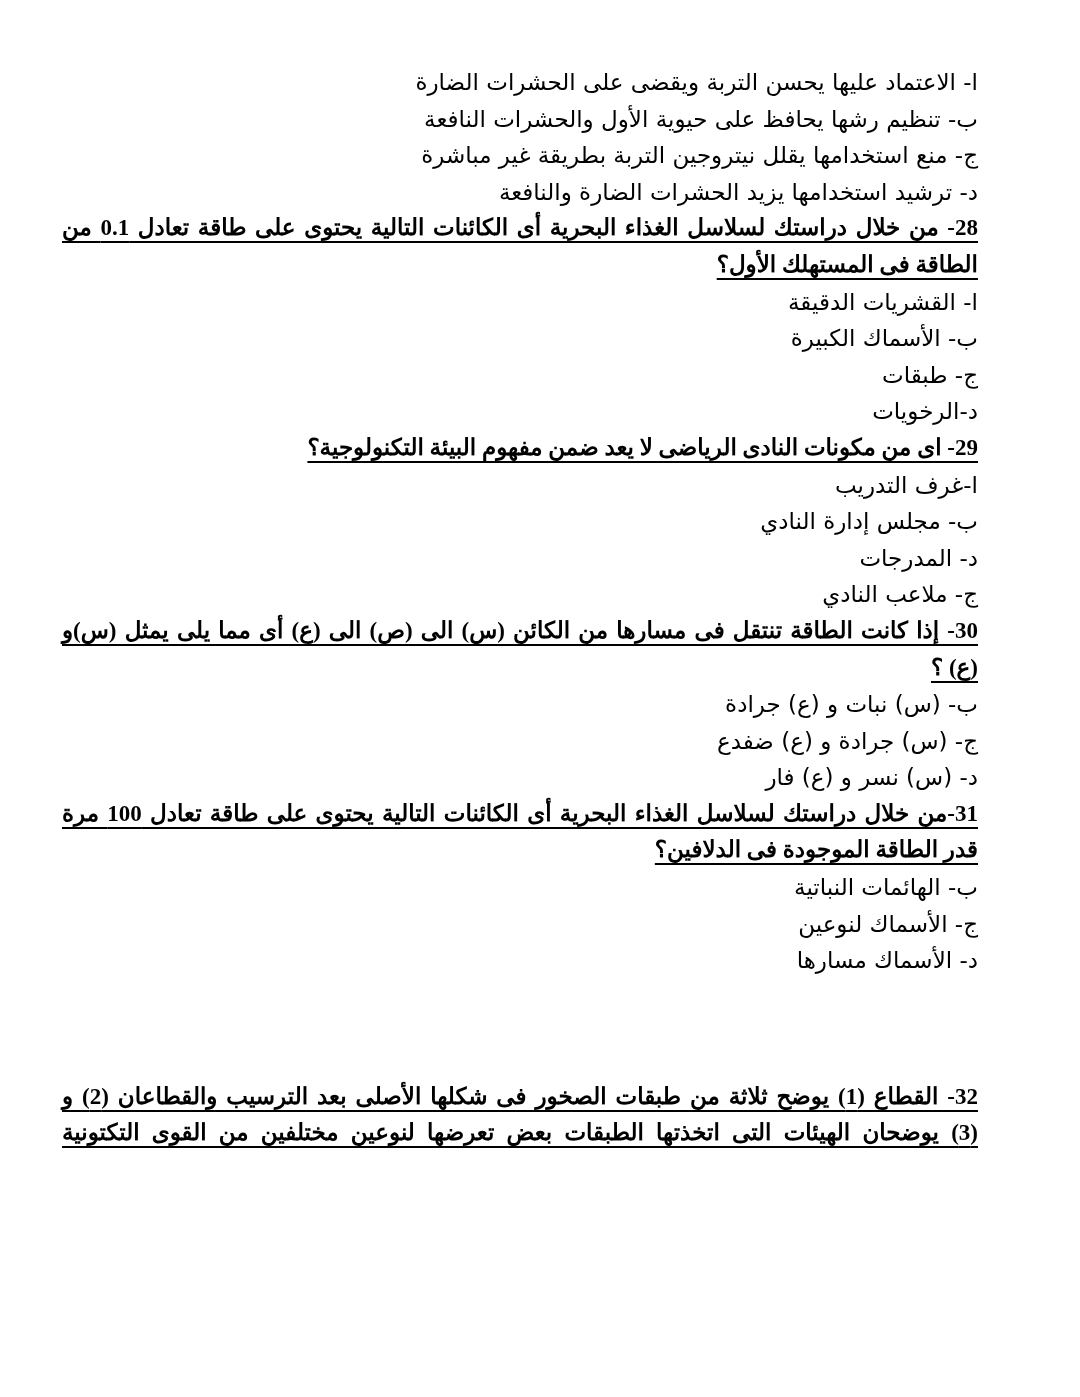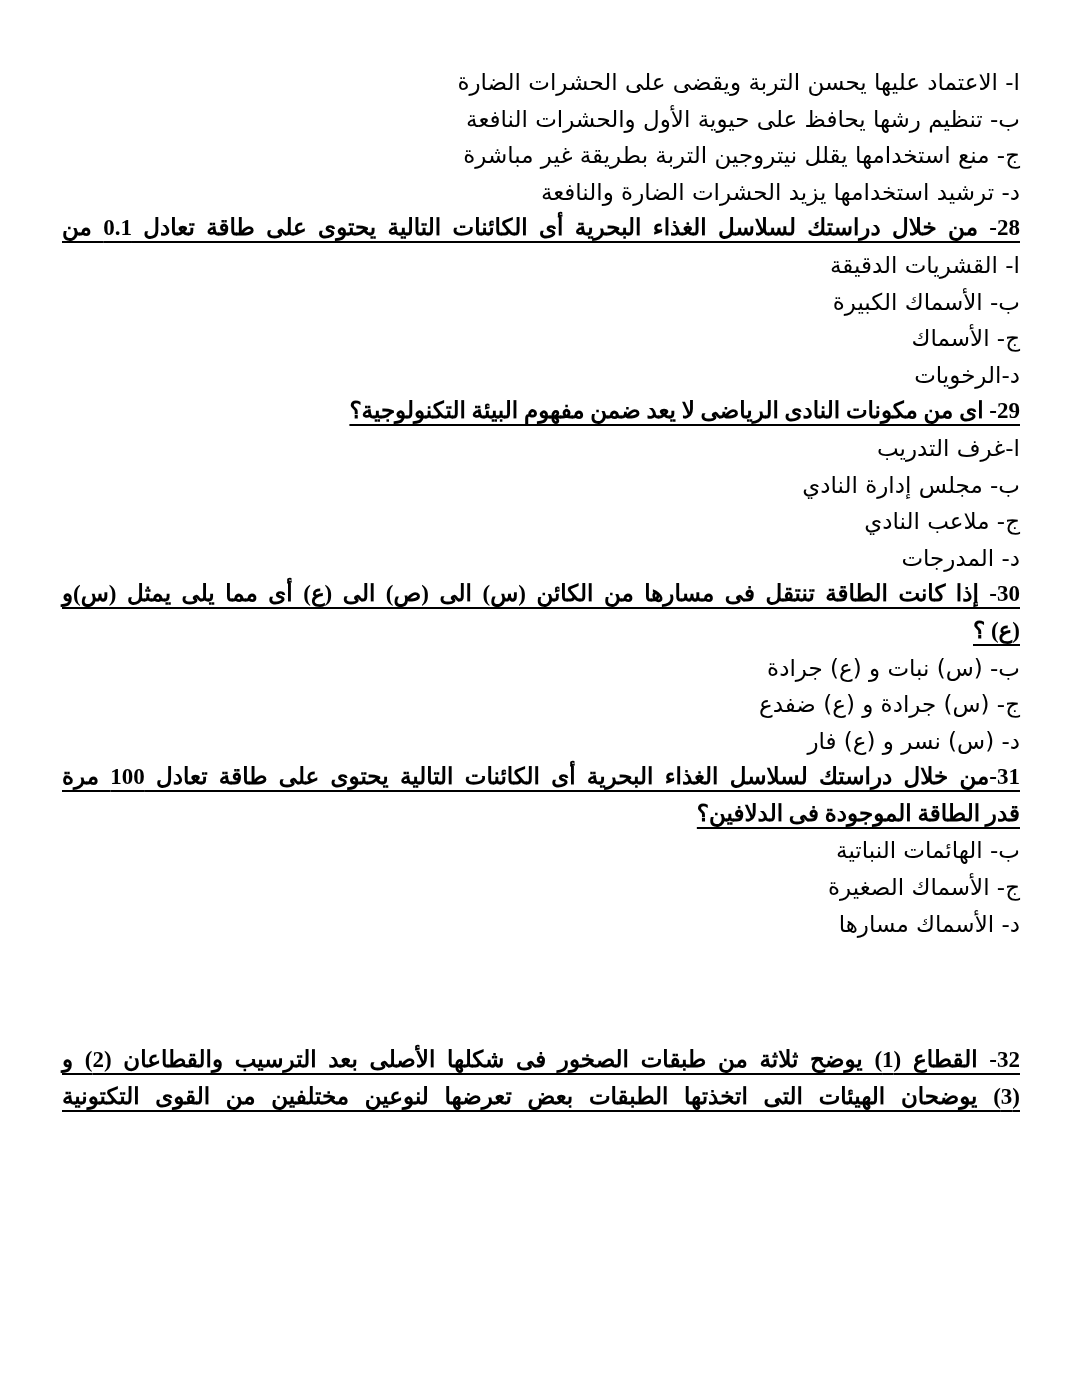--- a/index.html
+++ b/index.html
@@ -6,21 +6,21 @@
     margin: 0;
     padding: 0;
     background: #ffffff;
   }
   .page {
     position: relative;
     width: 1080px;
     height: 1397px;
     background: #ffffff;
     box-sizing: border-box;
-    padding: 64px 60px 0 62px;
+    padding: 64px 102px 0 62px;
     overflow: hidden;
     font-family: "DejaVu Sans", sans-serif;
     color: #000000;
   }
   .content {
     direction: rtl;
     text-align: right;
     font-size: 23px;
     line-height: 36.6px;
   }
@@ -49,48 +49,49 @@
 <div class="page">
   <div class="content">
 
     <div class="opt">ا- الاعتماد عليها يحسن التربة ويقضى على الحشرات الضارة</div>
     <div class="opt">ب- تنظيم رشها يحافظ على حيوية الأول والحشرات النافعة</div>
     <div class="opt">ج- منع استخدامها يقلل نيتروجين التربة بطريقة غير مباشرة</div>
     <div class="opt">د- ترشيد استخدامها يزيد الحشرات الضارة والنافعة</div>
 
     <div>
       <div class="q-line fill">28- من خلال دراستك لسلاسل الغذاء البحرية أى الكائنات التالية يحتوى على طاقة تعادل 0.1 من</div>
+      <div class="q-line">الطاقة فى المستهلك الأول؟</div>
     </div>
     <div class="opt">ا- القشريات الدقيقة</div>
     <div class="opt">ب- الأسماك الكبيرة</div>
-    <div class="opt">ج- الأسماك</div>
+    <div class="opt">ج- طبقات</div>
     <div class="opt">د-الرخويات</div>
 
     <div>
       <div class="q-line">29- اى من مكونات النادى الرياضى لا يعد ضمن مفهوم البيئة التكنولوجية؟</div>
     </div>
     <div class="opt">ا-غرف التدريب</div>
     <div class="opt">ب- مجلس إدارة النادي</div>
+    <div class="opt">د- المدرجات</div>
     <div class="opt">ج- ملاعب النادي</div>
-    <div class="opt">د- المدرجات</div>
 
     <div>
       <div class="q-line fill">30- إذا كانت الطاقة تنتقل فى مسارها من الكائن (س) الى (ص) الى (ع) أى مما يلى يمثل (س)و</div>
       <div class="q-line">(ع) ؟</div>
     </div>
     <div class="opt">ب- (س) نبات و (ع) جرادة</div>
     <div class="opt">ج- (س) جرادة و (ع) ضفدع</div>
     <div class="opt">د- (س) نسر و (ع) فار</div>
 
     <div>
       <div class="q-line fill">31-من خلال دراستك لسلاسل الغذاء البحرية أى الكائنات التالية يحتوى على طاقة تعادل 100 مرة</div>
       <div class="q-line">قدر الطاقة الموجودة فى الدلافين؟</div>
     </div>
     <div class="opt">ب- الهائمات النباتية</div>
-    <div class="opt">ج- الأسماك الصغيرة</div>
+    <div class="opt">ج- الأسماك لنوعين</div>
     <div class="opt">د- الأسماك مسارها</div>
 
     <div class="spacer"></div>
 
     <div>
       <div class="q-line fill">32- القطاع (1) يوضح ثلاثة من طبقات الصخور فى شكلها الأصلى بعد الترسيب والقطاعان (2) و</div>
       <div class="q-line fill">(3) يوضحان الهيئات التى اتخذتها الطبقات بعض تعرضها لنوعين مختلفين من القوى التكتونية</div>
 
     </div>
 

